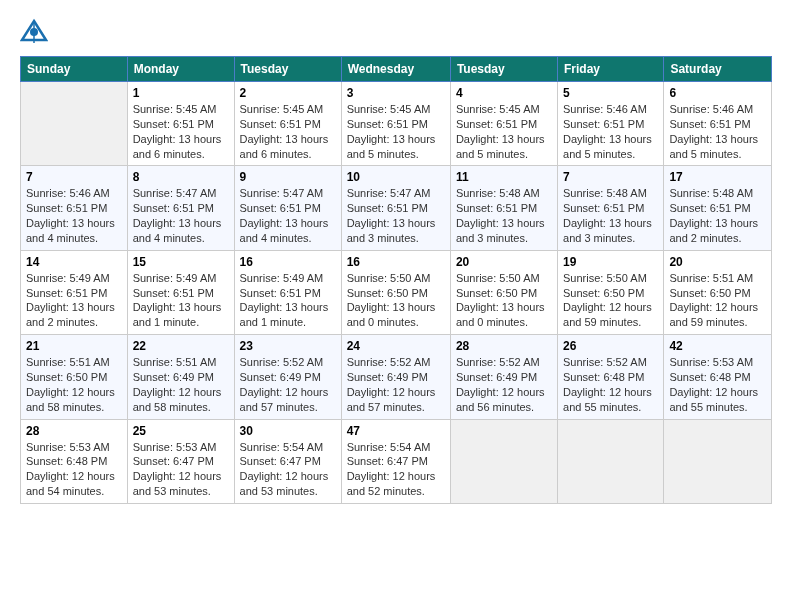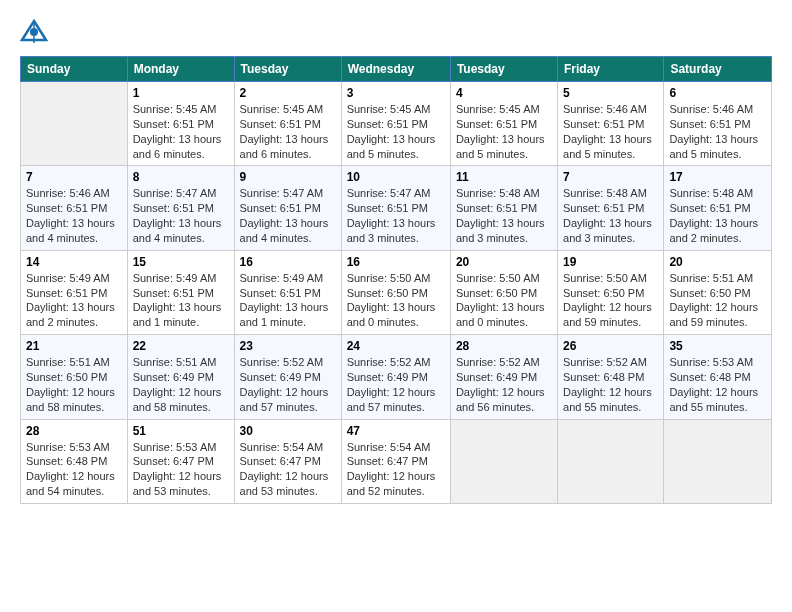--- a/index.html
+++ b/index.html
@@ -321,37 +321,37 @@
 and 56 minutes.</div>
           </td>
           <td>
             <span class="day-num">26</span>
             <div class="cell-info" style="white-space: pre-line;">Sunrise: 5:52 AM
 Sunset: 6:48 PM
 Daylight: 12 hours
 and 55 minutes.</div>
           </td>
           <td>
-            <span class="day-num">35</span>
+            <span class="day-num">42</span>
             <div class="cell-info" style="white-space: pre-line;">Sunrise: 5:53 AM
 Sunset: 6:48 PM
 Daylight: 12 hours
 and 55 minutes.</div>
           </td>
         </tr>
         <tr>
           <td>
             <span class="day-num">28</span>
             <div class="cell-info" style="white-space: pre-line;">Sunrise: 5:53 AM
 Sunset: 6:48 PM
 Daylight: 12 hours
 and 54 minutes.</div>
           </td>
           <td>
-            <span class="day-num">51</span>
+            <span class="day-num">25</span>
             <div class="cell-info" style="white-space: pre-line;">Sunrise: 5:53 AM
 Sunset: 6:47 PM
 Daylight: 12 hours
 and 53 minutes.</div>
           </td>
           <td>
             <span class="day-num">30</span>
             <div class="cell-info" style="white-space: pre-line;">Sunrise: 5:54 AM
 Sunset: 6:47 PM
 Daylight: 12 hours

